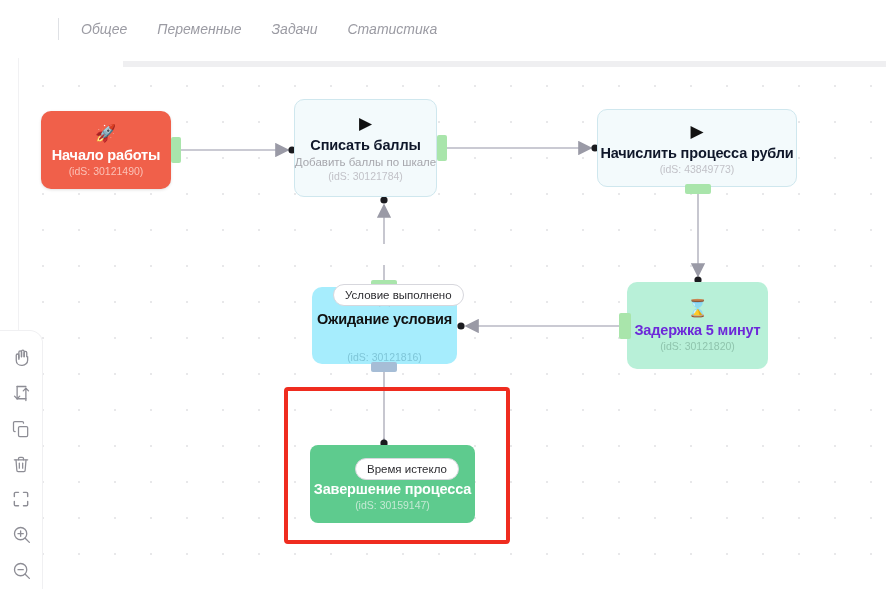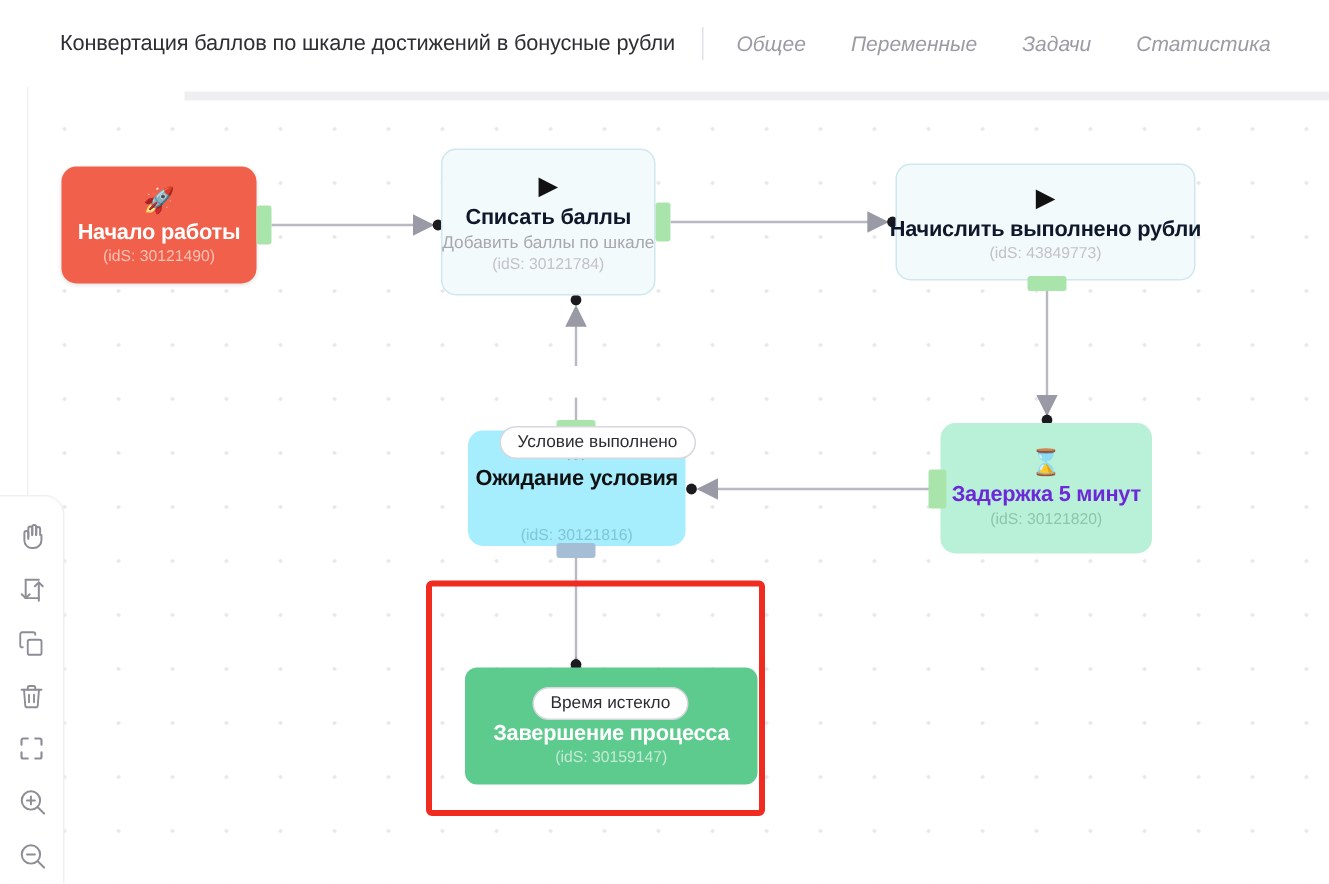--- a/index.html
+++ b/index.html
@@ -142,21 +142,21 @@
     left: 608px; top: 224px; width: 141px; height: 87px;
     background: #b8f0d8;
     border-radius: 10px;
   }
   #node-delay .n-icon { color: #111111; }
   #node-delay .n-title { color: #6d28d9; }
   #node-delay .n-id { color: #8fc4ad; }
 
   
   #node-end {
-    left: 291px; top: 387px; width: 195px; height: 78px;
+    left: 291px; top: 387px; width: 165px; height: 78px;
     background: #5ecb8e;
     border-radius: 8px;
   }
   #node-end .n-icon { color: #ffffff; }
   #node-end .n-title { color: #ffffff; }
   #node-end .n-id { color: #c4e9d4; }
 
   
   .handle { position: absolute; border-radius: 2px; }
   .handle-green { background: #a9e5ab; }
@@ -210,21 +210,20 @@
     color: #8d8d95;
   }
   .tool-btn svg { display: block; }
 </style>
 </head>
 <body>
 
 <div id="app">
 
   <div id="header">
-    <div id="header-title">Конвертация баллов по шкале достижений в бонусные рубли</div>
     <div id="header-divider"></div>
     <div class="header-tab">Общее</div>
     <div class="header-tab">Переменные</div>
     <div class="header-tab">Задачи</div>
     <div class="header-tab">Статистика</div>
   </div>
 
   <div id="canvas">
 
     <div id="canvas-top-scrollbar">
@@ -298,21 +297,21 @@
     <div class="node node-action" id="node-write">
       <div class="n-icon">▶</div>
       <div class="n-title">Списать баллы</div>
       <div class="n-sub">Добавить баллы по шкале</div>
       <div class="n-id">(idS: 30121784)</div>
     </div>
     <div class="handle handle-green h-right" style="left:418px; top:77px;"></div>
 
     <div class="node node-action" id="node-bonus">
       <div class="n-icon">▶</div>
-      <div class="n-title">Начислить выполнено рубли</div>
+      <div class="n-title">Начислить процесса рубли</div>
       <div class="n-id">(idS: 43849773)</div>
     </div>
     <div class="handle handle-green h-bot" style="left:666px; top:126px;"></div>
 
     <div class="node" id="node-wait">
       <div class="n-icon">⏰</div>
       <div class="n-title">Ожидание условия</div>
       <div class="n-id">(idS: 30121816)</div>
     </div>
     <div class="handle handle-green h-top" style="left:352px; top:222px;"></div>

